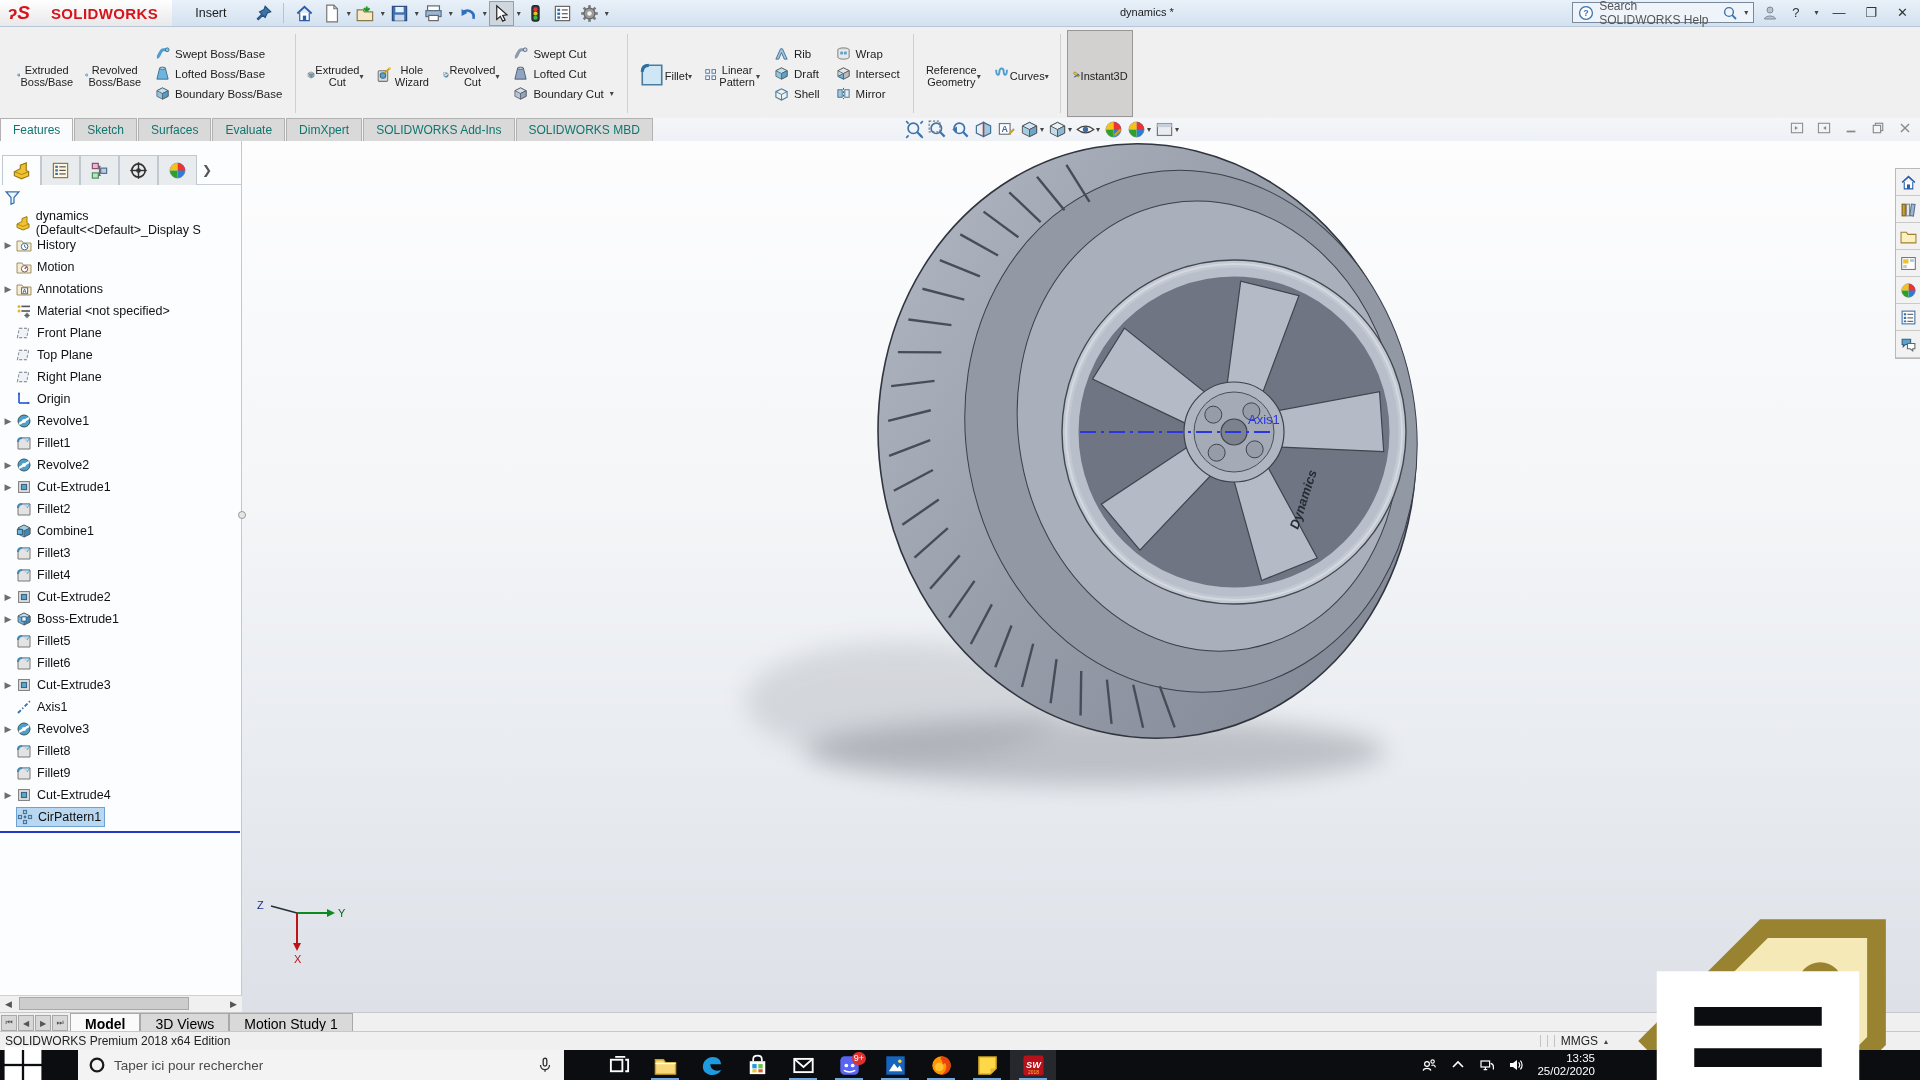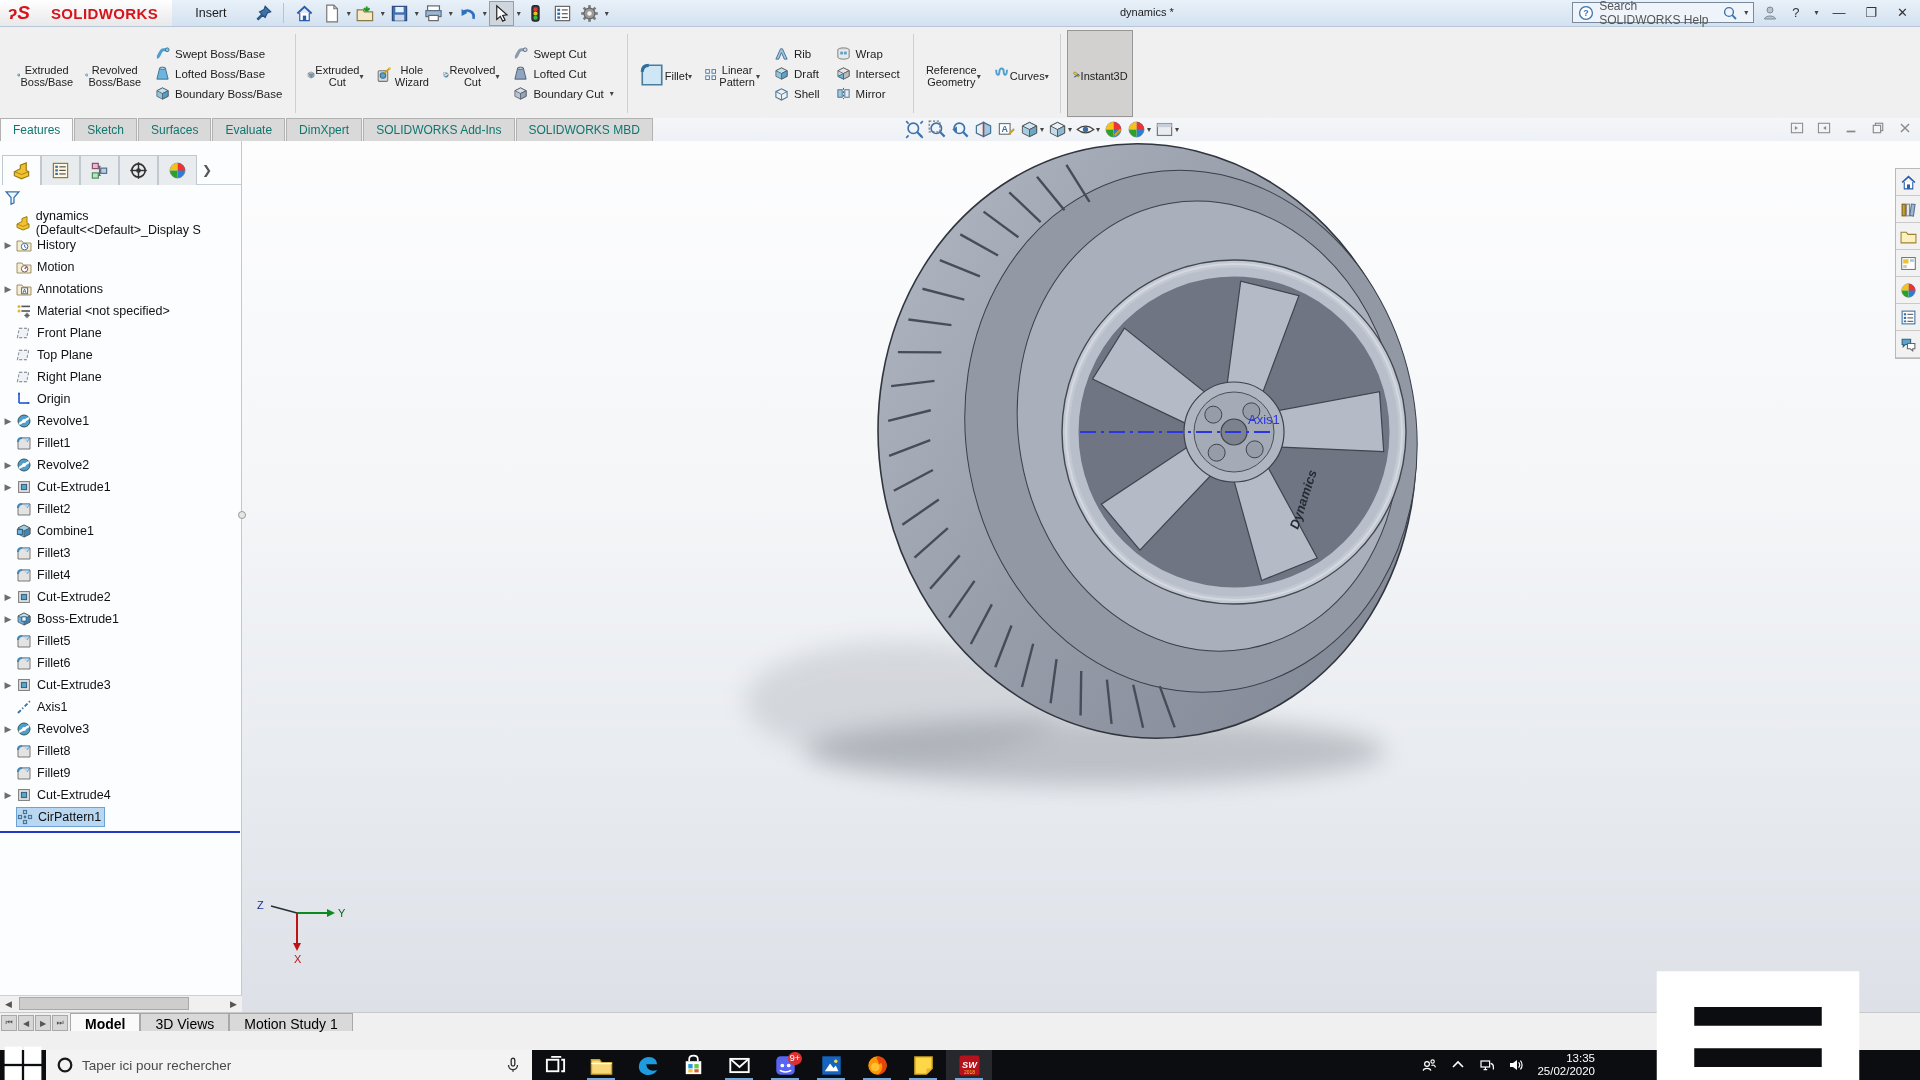--- a/index.html
+++ b/index.html
@@ -108,21 +108,21 @@
     border-top:1px solid #c8c8c8; display:flex; align-items:center; font-size:12px; color:#222; }
   #status-text { padding-left:5px; flex:1; }
   #status-right { display:flex; align-items:center; gap:6px; padding-right:6px; }
   .ssep { width:1px; height:12px; background:#c4c4c4; }
   #units { font-size:12px; }
   #units-caret { font-size:8px; color:#444; }
   #status-tag .ic { width:15px; height:15px; }
 
   
   #taskbar { position:absolute; top:1050px; left:0; width:1920px; height:30px; background:#0c0d10;
-    display:flex; align-items:stretch; }
+    display:flex; align-items:stretch;gap:32px; }
   #winbtn { width:46px; display:flex; align-items:center; justify-content:center; }
   #tsearch { width:486px; background:#f3f3f3; display:flex; align-items:center; gap:8px; padding:0 10px; }
   #tsearch .ph { flex:1; font-size:13.5px; color:#4a4a4a; }
   #tsearch .ic { width:18px; height:18px; }
   #apps { display:flex; }
   .app { width:46px; display:flex; align-items:center; justify-content:center; position:relative; }
   .app .ic { width:23px; height:23px; }
   .app.active { background:#26282d; }
   .app .openline { position:absolute; bottom:0; left:9px; right:9px; height:2px; background:#6fa8dc; }
   .app .badge { position:absolute; top:2px; right:6px; min-width:13px; height:13px; border-radius:7px;
@@ -1310,20 +1310,34 @@
       <div class="navb">▶</div>
       <div class="navb">⏭</div>
     </div>
     <div id="dtabs" style="display:flex">
         <div class="dtab active">Model</div>
         <div class="dtab">3D Views</div>
         <div class="dtab">Motion Study 1</div>
       </div>
   </div>
 
+  <div id="statusbar">
+    <div id="status-text">SOLIDWORKS Premium 2018 x64 Edition</div>
+    <div id="status-right">
+      <div class="ssep"></div>
+        <div class="ssep"></div>
+        <div class="ssep"></div>
+      <span id="units">MMGS</span>
+      <span id="units-caret">▴</span>
+      <span id="status-tag"><span class="ic"><svg viewBox="0 0 16 16" xmlns="http://www.w3.org/2000/svg">
+              <path d="M2 8 L8 2 H14 V8 L8 14z" fill="#f5e9b8" stroke="#9a8330"></path>
+              <circle cx="11" cy="5" r="1.2" fill="#9a8330"></circle>
+            </svg></span></span>
+    </div>
+  </div>
 
   <div id="taskbar">
     <div id="winbtn">
         <span class="ic">
           <svg viewBox="0 0 16 16" xmlns="http://www.w3.org/2000/svg">
             <rect x="1.6" y="1.6" width="6" height="6" fill="#fff"></rect>
             <rect x="8.4" y="1.6" width="6" height="6" fill="#fff"></rect>
             <rect x="1.6" y="8.4" width="6" height="6" fill="#fff"></rect>
             <rect x="8.4" y="8.4" width="6" height="6" fill="#fff"></rect>
           </svg>

